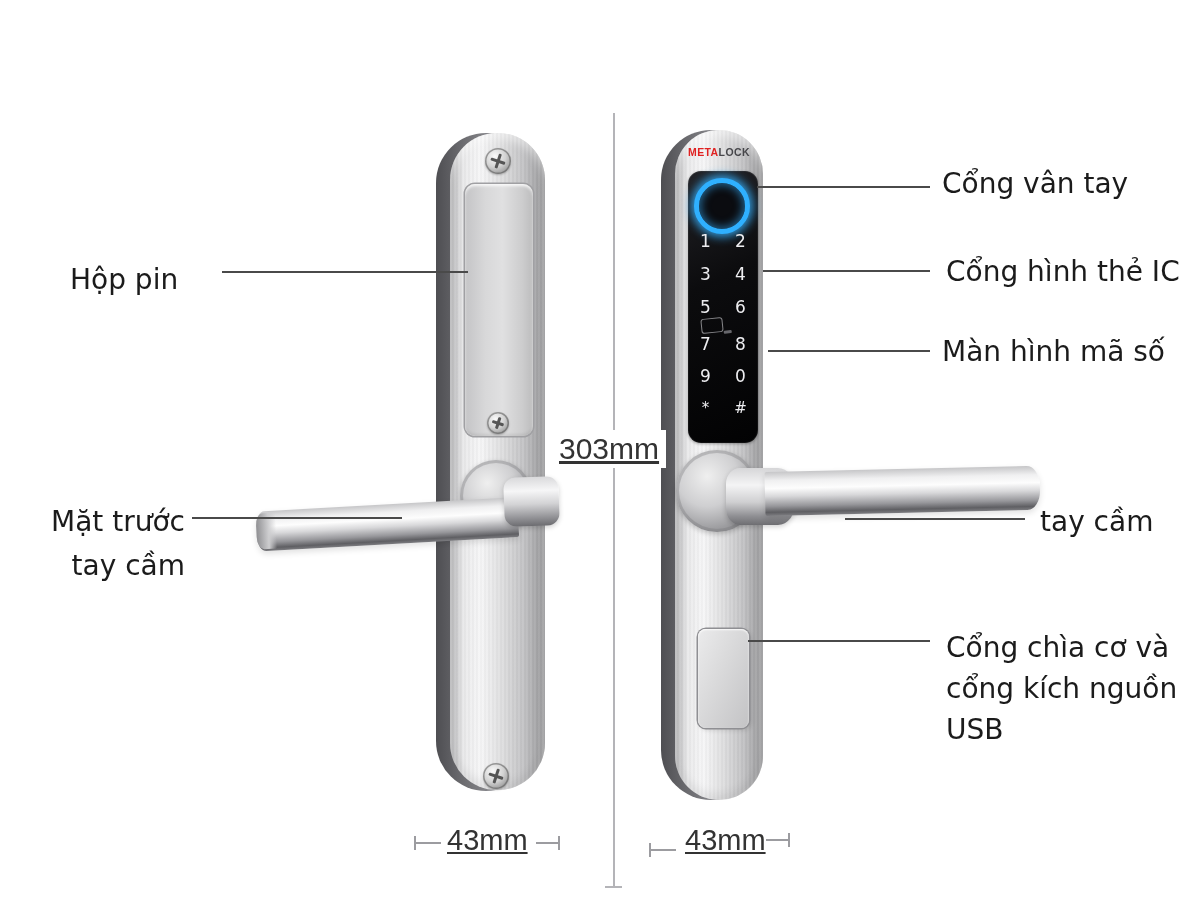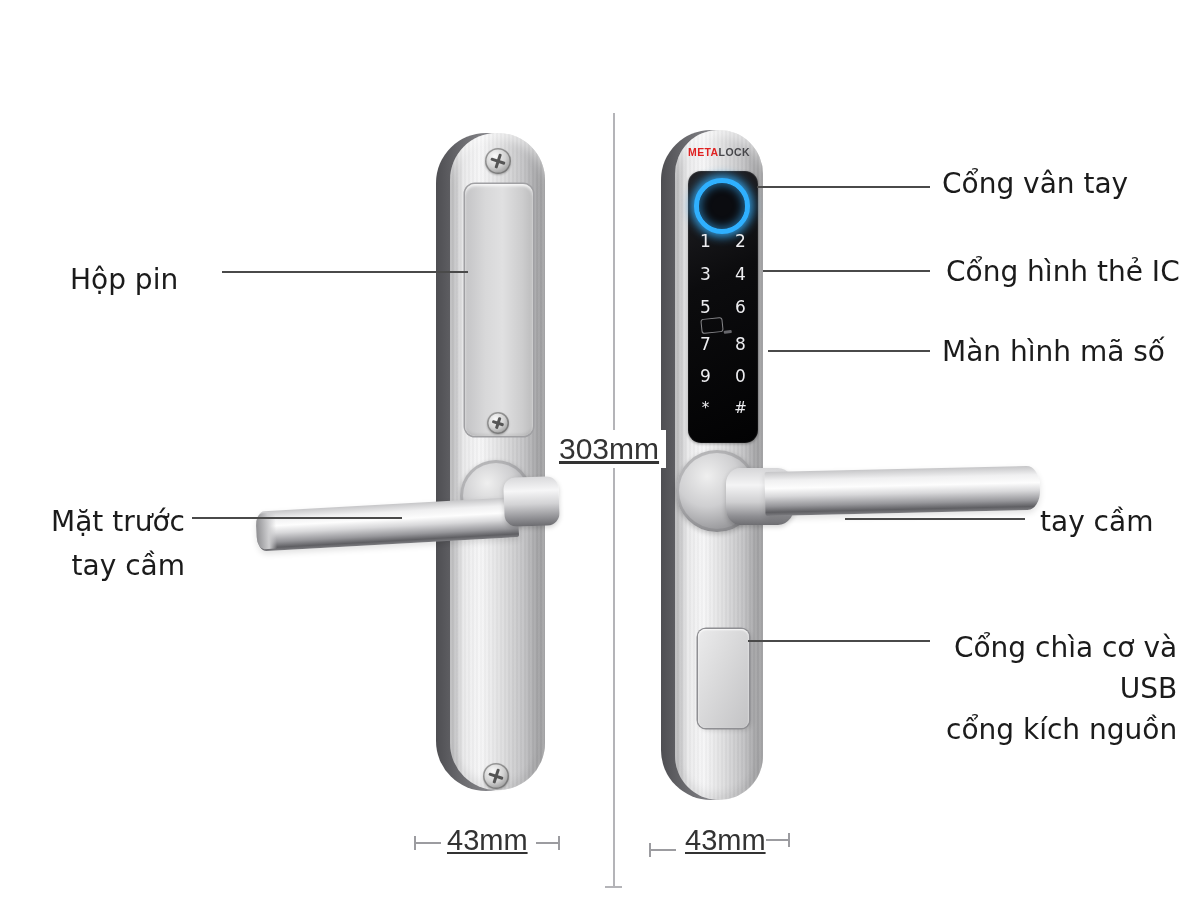--- a/index.html
+++ b/index.html
@@ -183,19 +183,19 @@
   <div class="note" style="left:942px;top:167px;">Cổng vân tay</div>
 
   <div class="note" style="left:946px;top:255px;">Cổng hình thẻ IC</div>
 
   <div class="note" style="left:942px;top:335px;">Màn hình mã số</div>
 
   <div class="note" style="left:1040px;top:500px;line-height:44px;">
     <span class="line">tay cầm</span>
   </div>
 
-  <div class="note" style="left:946px;top:627px;line-height:41px;text-align:right;">
+  <div class="note" style="left:946px;top:627px;line-height:41px;">
     <span class="line">Cổng chìa cơ và</span>
+    <span class="line">cổng kích nguồn</span>
     <span class="line">USB</span>
-    <span class="line">cổng kích nguồn</span>
   </div>
 
 </div>
 
 </body></html>

